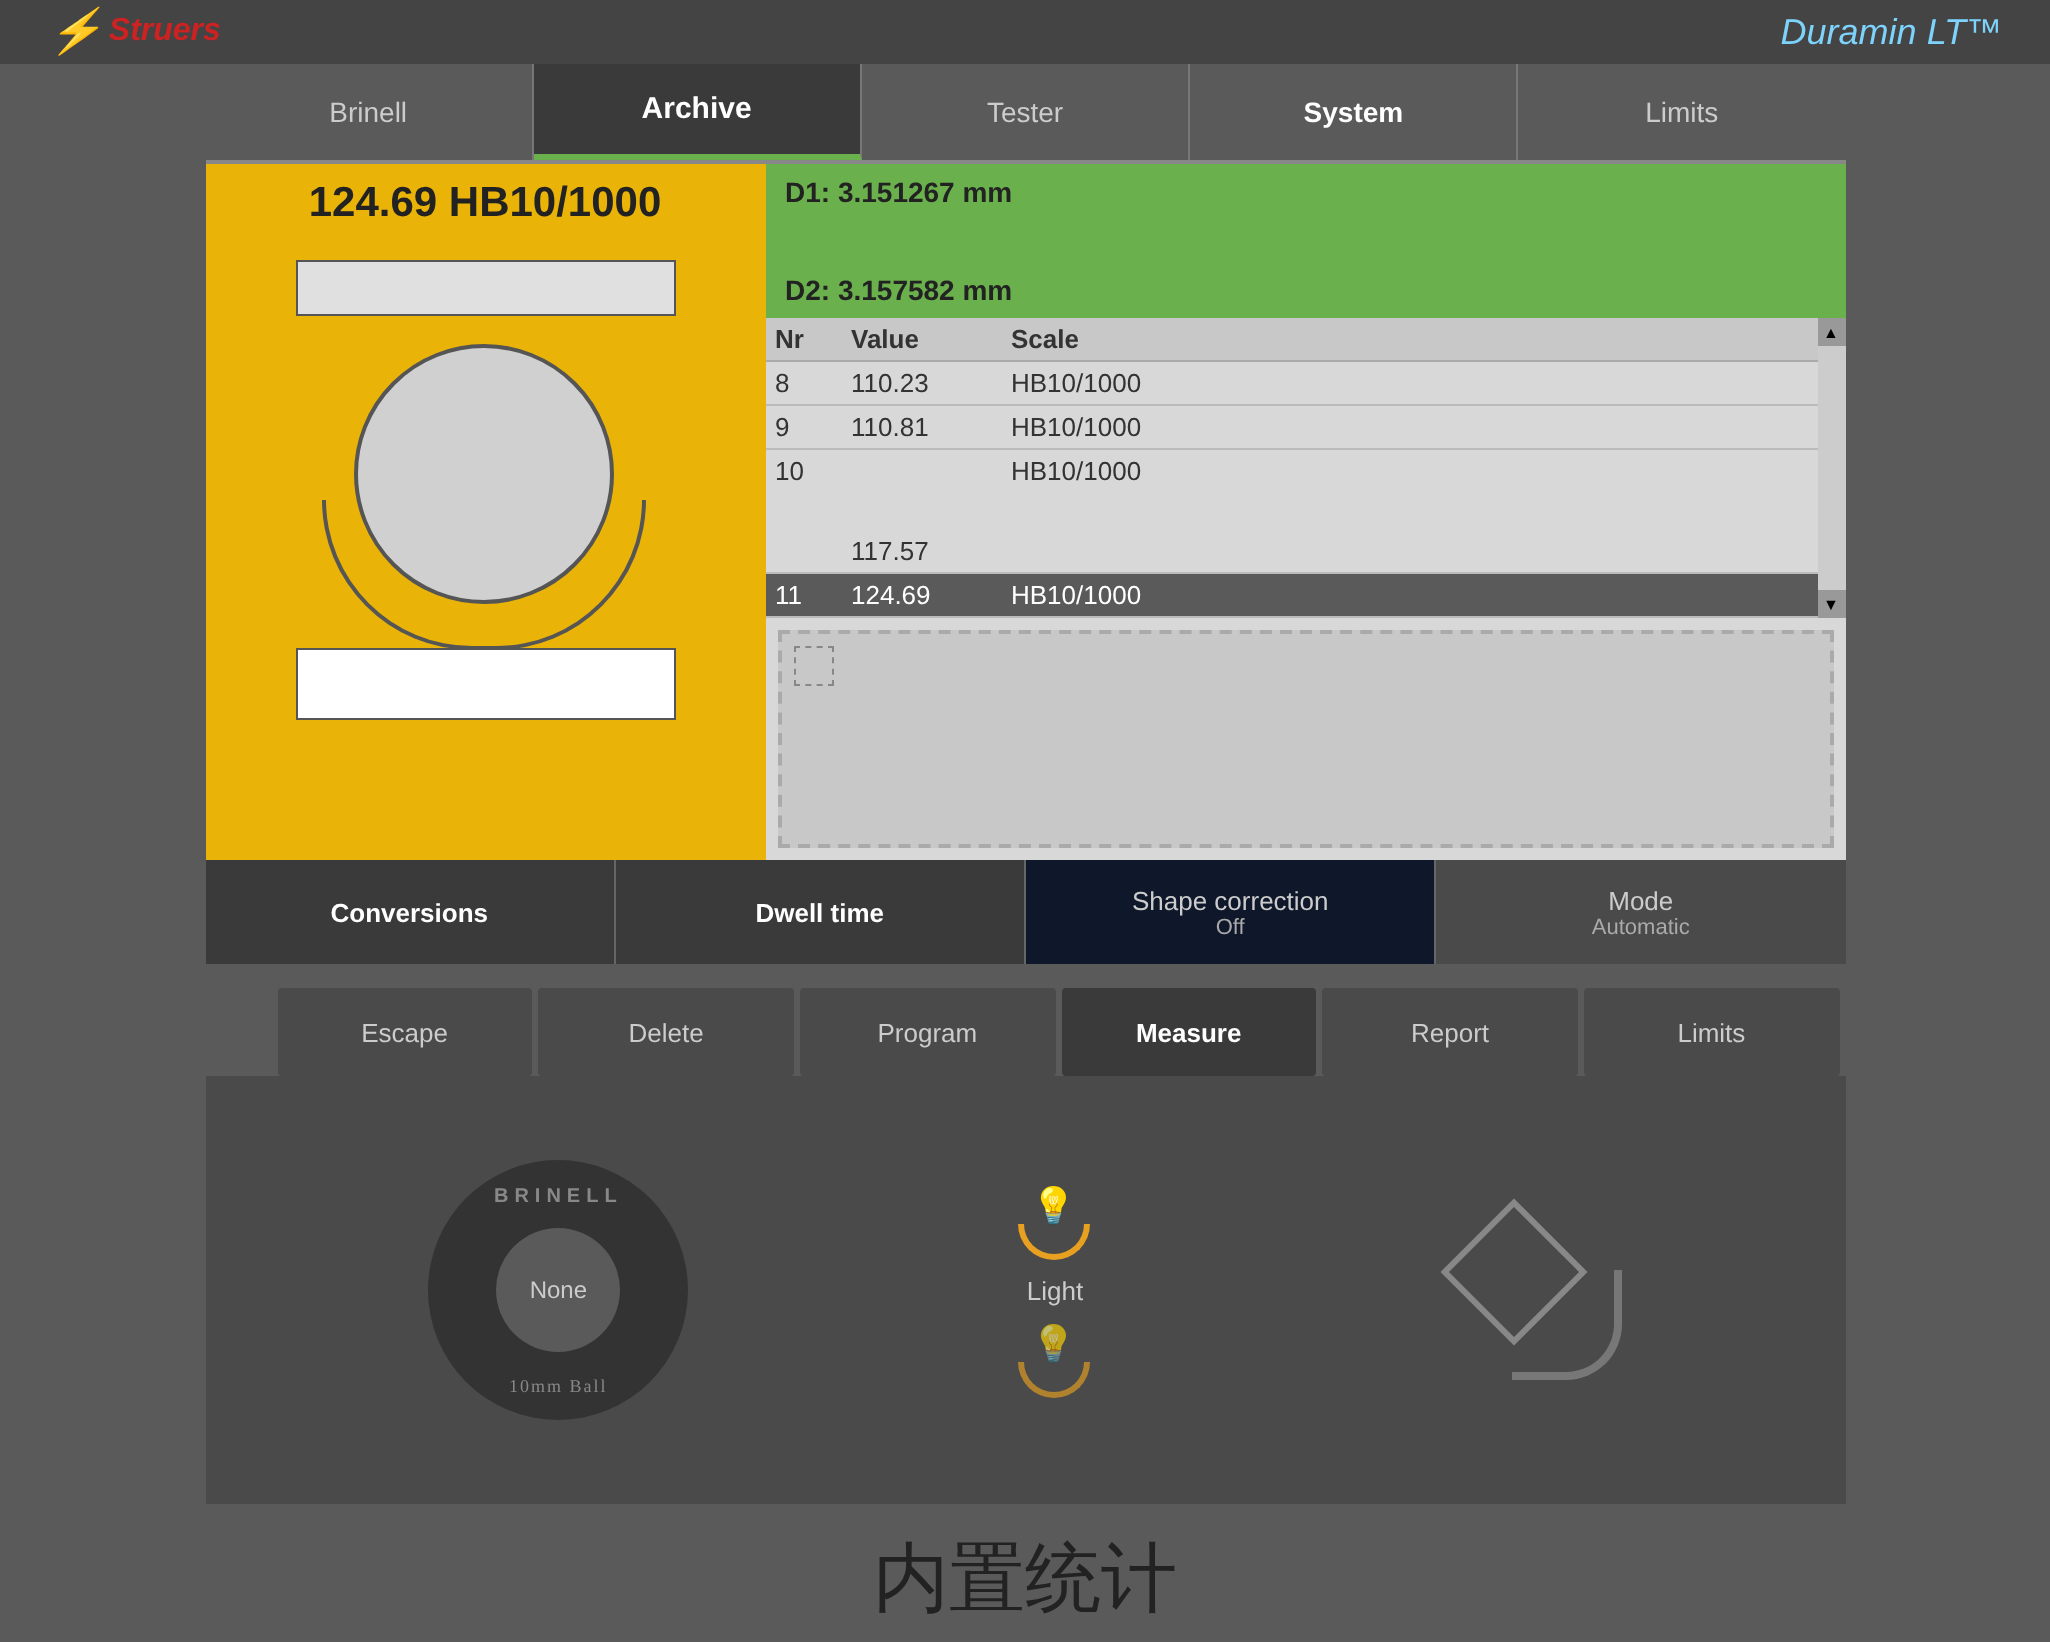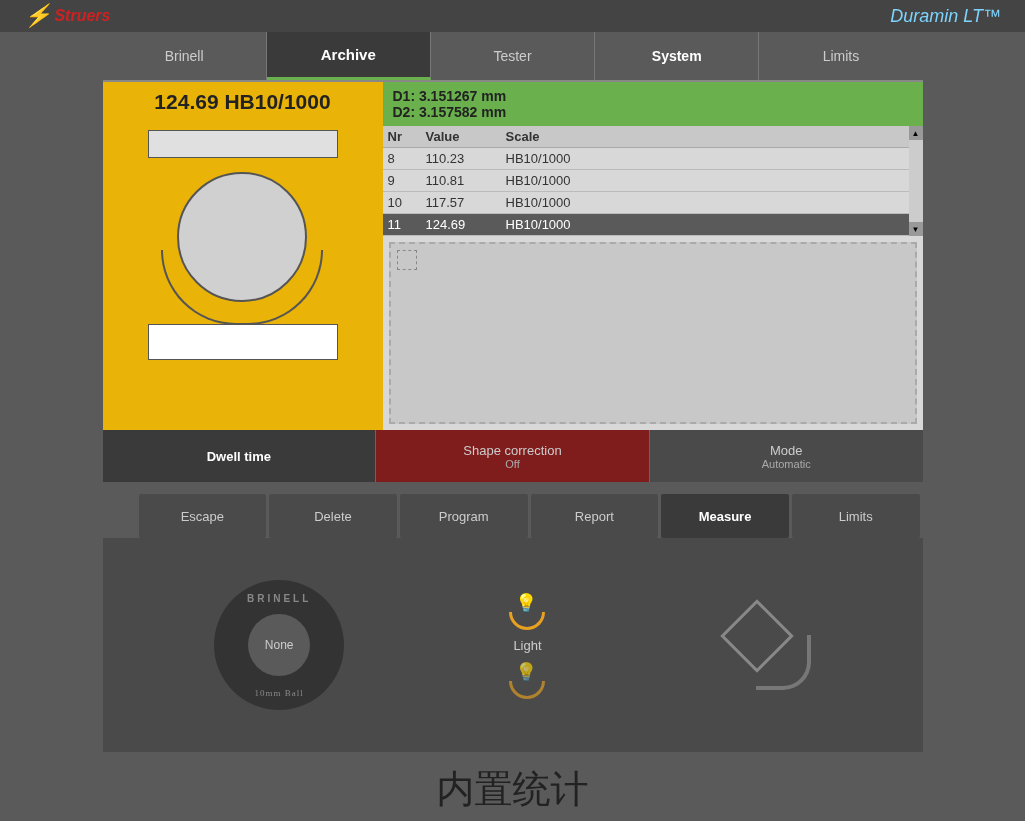--- a/index.html
+++ b/index.html
@@ -57,21 +57,21 @@
       <div style="position:absolute;top:128px;left:28px;width:162px;height:75px;border:2px solid #555;border-top:none;border-radius:0 0 81px 81px;"></div>
 
       <div style="position:absolute;bottom:12px;left:15px;width:190px;height:36px;background:white;border:1.5px solid #555;"></div>
     </div>
   </div>
 
   <div style="flex:1;display:flex;flex-direction:column;background:#d8d8d8;">
 
     <div style="background:#6ab04c;padding:6px 10px;">
       <div style="color:#222;font-size:14px;font-weight:bold;">D1: 3.151267 mm</div>
-      <div style="color:#222;font-size:14px;font-weight:bold;">D2: 3.157582 mm</div>
+      <div style="color:#222;font-size:14px;font-weight:bold;margin-top:33px;">D2: 3.157582 mm</div>
     </div>
 
     <div style="display:flex;flex-direction:row;">
       <div style="flex:1;">
 
         <div style="display:flex;background:#c8c8c8;border-bottom:1px solid #aaa;padding:3px 5px;">
           <div style="width:38px;font-weight:bold;font-size:13px;color:#333;">Nr</div>
           <div style="width:80px;font-weight:bold;font-size:13px;color:#333;">Value</div>
           <div style="flex:1;font-weight:bold;font-size:13px;color:#333;">Scale</div>
         </div>
@@ -83,21 +83,21 @@
         </div>
 
         <div style="display:flex;padding:3px 5px;border-bottom:1px solid #bbb;background:#d8d8d8;">
           <div style="width:38px;font-size:13px;color:#333;">9</div>
           <div style="width:80px;font-size:13px;color:#333;">110.81</div>
           <div style="flex:1;font-size:13px;color:#333;">HB10/1000</div>
         </div>
 
         <div style="display:flex;padding:3px 5px;border-bottom:1px solid #bbb;background:#d8d8d8;">
           <div style="width:38px;font-size:13px;color:#333;">10</div>
-          <div style="width:80px;font-size:13px;color:#333;">117.57</div>
+          <div style="width:80px;font-size:13px;color:#333;margin-top:40px;">117.57</div>
           <div style="flex:1;font-size:13px;color:#333;">HB10/1000</div>
         </div>
 
         <div style="display:flex;padding:3px 5px;border-bottom:1px solid #bbb;background:#5a5a5a;">
           <div style="width:38px;font-size:13px;color:white;">11</div>
           <div style="width:80px;font-size:13px;color:white;">124.69</div>
           <div style="flex:1;font-size:13px;color:white;">HB10/1000</div>
         </div>
       </div>
 
@@ -109,40 +109,43 @@
     </div>
 
     <div style="flex:1;background:#c8c8c8;margin:6px;border:2px dashed #aaa;display:flex;align-items:flex-start;padding:6px;">
       <div style="width:20px;height:20px;border:1.5px dashed #888;"></div>
     </div>
   </div>
 </div>
 
 <div style="width:820px;height:52px;background:#5a5a5a;display:flex;align-items:stretch;">
   <div style="flex:1;display:flex;align-items:center;justify-content:center;background:#3a3a3a;color:white;font-size:13px;font-weight:bold;cursor:pointer;border-right:1px solid #666;">
+    <span>Conversions</span>
+  </div>
+  <div style="flex:1;display:flex;align-items:center;justify-content:center;background:#3a3a3a;color:white;font-size:13px;font-weight:bold;cursor:pointer;border-right:1px solid #666;">
     <span>Dwell time</span>
   </div>
-  <div style="flex:1;display:flex;flex-direction:column;align-items:center;justify-content:center;background:#7f1d1d;color:#ccc;font-size:13px;cursor:pointer;border-right:1px solid #666;">
+  <div style="flex:1;display:flex;flex-direction:column;align-items:center;justify-content:center;background:#0f172a;color:#ccc;font-size:13px;cursor:pointer;border-right:1px solid #666;">
     <span>Shape correction</span>
     <span style="font-size:11px;color:#aaa;">Off</span>
   </div>
   <div style="flex:1;display:flex;flex-direction:column;align-items:center;justify-content:center;background:#4a4a4a;color:#ccc;font-size:13px;cursor:pointer;">
     <span>Mode</span>
     <span style="font-size:11px;color:#aaa;">Automatic</span>
   </div>
 </div>
 
 <div style="width:820px;height:12px;background:#5a5a5a;"></div>
 
 <div style="width:820px;height:44px;background:#5a5a5a;display:flex;align-items:stretch;gap:3px;padding:0 3px;">
   <button style="flex:1;background:#4a4a4a;color:#ccc;font-size:13px;border:none;border-radius:2px;cursor:pointer;margin-left:33px;">Escape</button>
   <button style="flex:1;background:#4a4a4a;color:#ccc;font-size:13px;border:none;border-radius:2px;cursor:pointer;">Delete</button>
   <button style="flex:1;background:#4a4a4a;color:#ccc;font-size:13px;border:none;border-radius:2px;cursor:pointer;">Program</button>
+  <button style="flex:1;background:#3a3a3a;color:white;font-size:13px;border:none;border-radius:2px;cursor:pointer;font-weight:bold;">Measure</button>
   <button style="flex:1;background:#4a4a4a;color:#ccc;font-size:13px;border:none;border-radius:2px;cursor:pointer;">Report</button>
-  <button style="flex:1;background:#3a3a3a;color:white;font-size:13px;border:none;border-radius:2px;cursor:pointer;font-weight:bold;">Measure</button>
   <button style="flex:1;background:#4a4a4a;color:#ccc;font-size:13px;border:none;border-radius:2px;cursor:pointer;">Limits</button>
 </div>
 
 <div style="width:820px;flex:1;background:#4a4a4a;display:flex;align-items:center;justify-content:space-around;padding:10px 30px;">
 
   <div style="width:130px;height:130px;border-radius:50%;background:#333;display:flex;align-items:center;justify-content:center;position:relative;cursor:pointer;">
 
     <div style="position:absolute;top:13px;left:50%;transform:translateX(-50%);color:#888;font-size:10px;letter-spacing:3px;font-weight:bold;">
       <span>BRINELL</span>
     </div>

